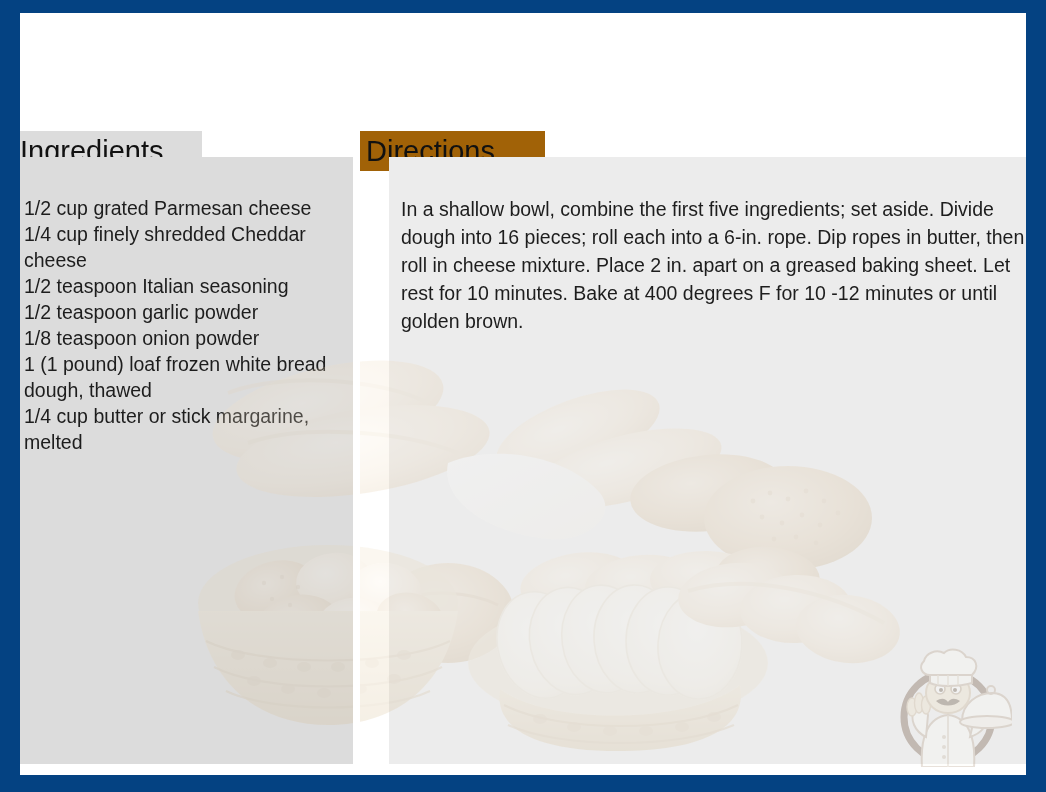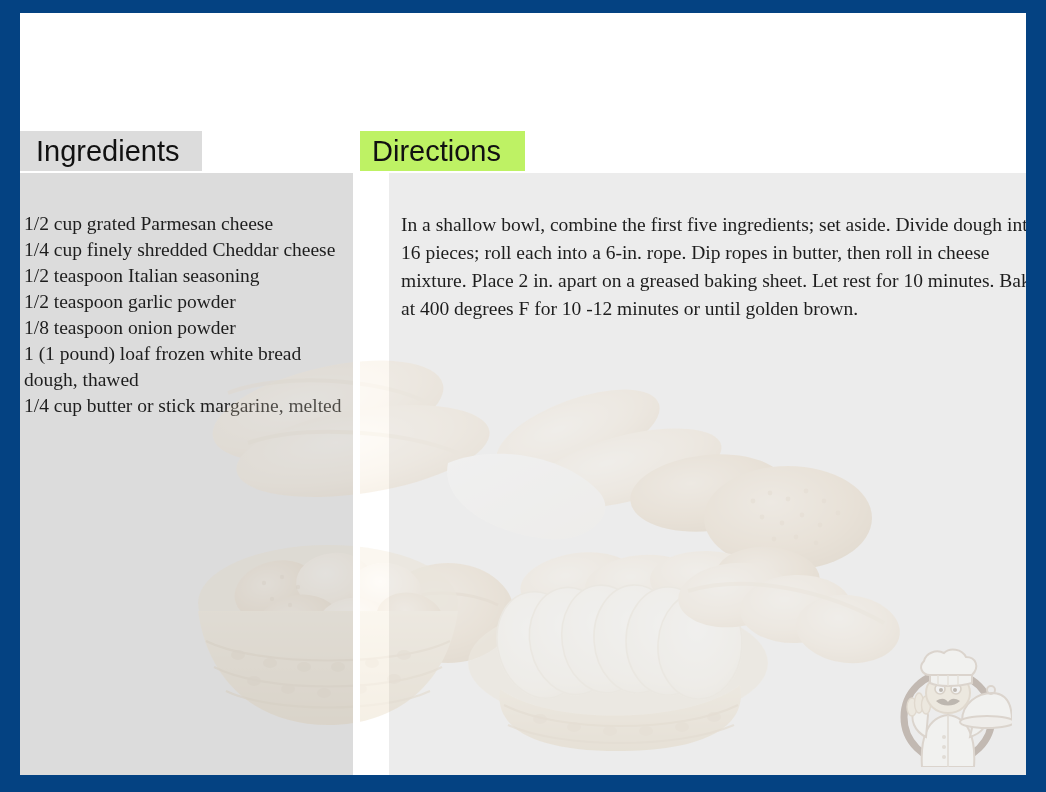--- a/index.html
+++ b/index.html
@@ -76,60 +76,59 @@
     font-size: 40px;
     line-height: 1;
     color: #152b30;
     white-space: nowrap;
     letter-spacing: 0.2px;
   }
 
   
   .panel {
     position: absolute;
-    top: 160px;
+    top: 144px;
     height: 607px;
     overflow: hidden;
-    font-family: Liberation Serif, serif;
   }
   #panel-ingredients {
     left: 0px;
     width: 333px;
     background: #dcdcdc;
   }
   #panel-directions {
     left: 340px;
     width: 662px;
     background: #ececec;
     margin-left: 29px;
   }
 
   
   .tab {
     position: absolute;
     top: 118px;
     height: 40px;
     display: flex;
     align-items: center;
-    padding-left: 16px;
+    padding-left: 0;
     box-sizing: border-box;
     font-size: 29px;
     color: #111111;
     white-space: nowrap;
   }
   #tab-ingredients {
     left: 0px;
     width: 182px;
     background: #dcdcdc;
   }
   #tab-directions {
     left: 340px;
-    width: 165px;
-    background: #bef264;
-    padding-left: 12px;
+    width: 185px;
+    background: #a16207;
+    padding-left: 6px;
   }
 
   
   #bread-art {
     position: absolute;
     left: 128px;
     top: 320px;
     width: 760px;
     height: 445px;
     opacity: 0.22;

